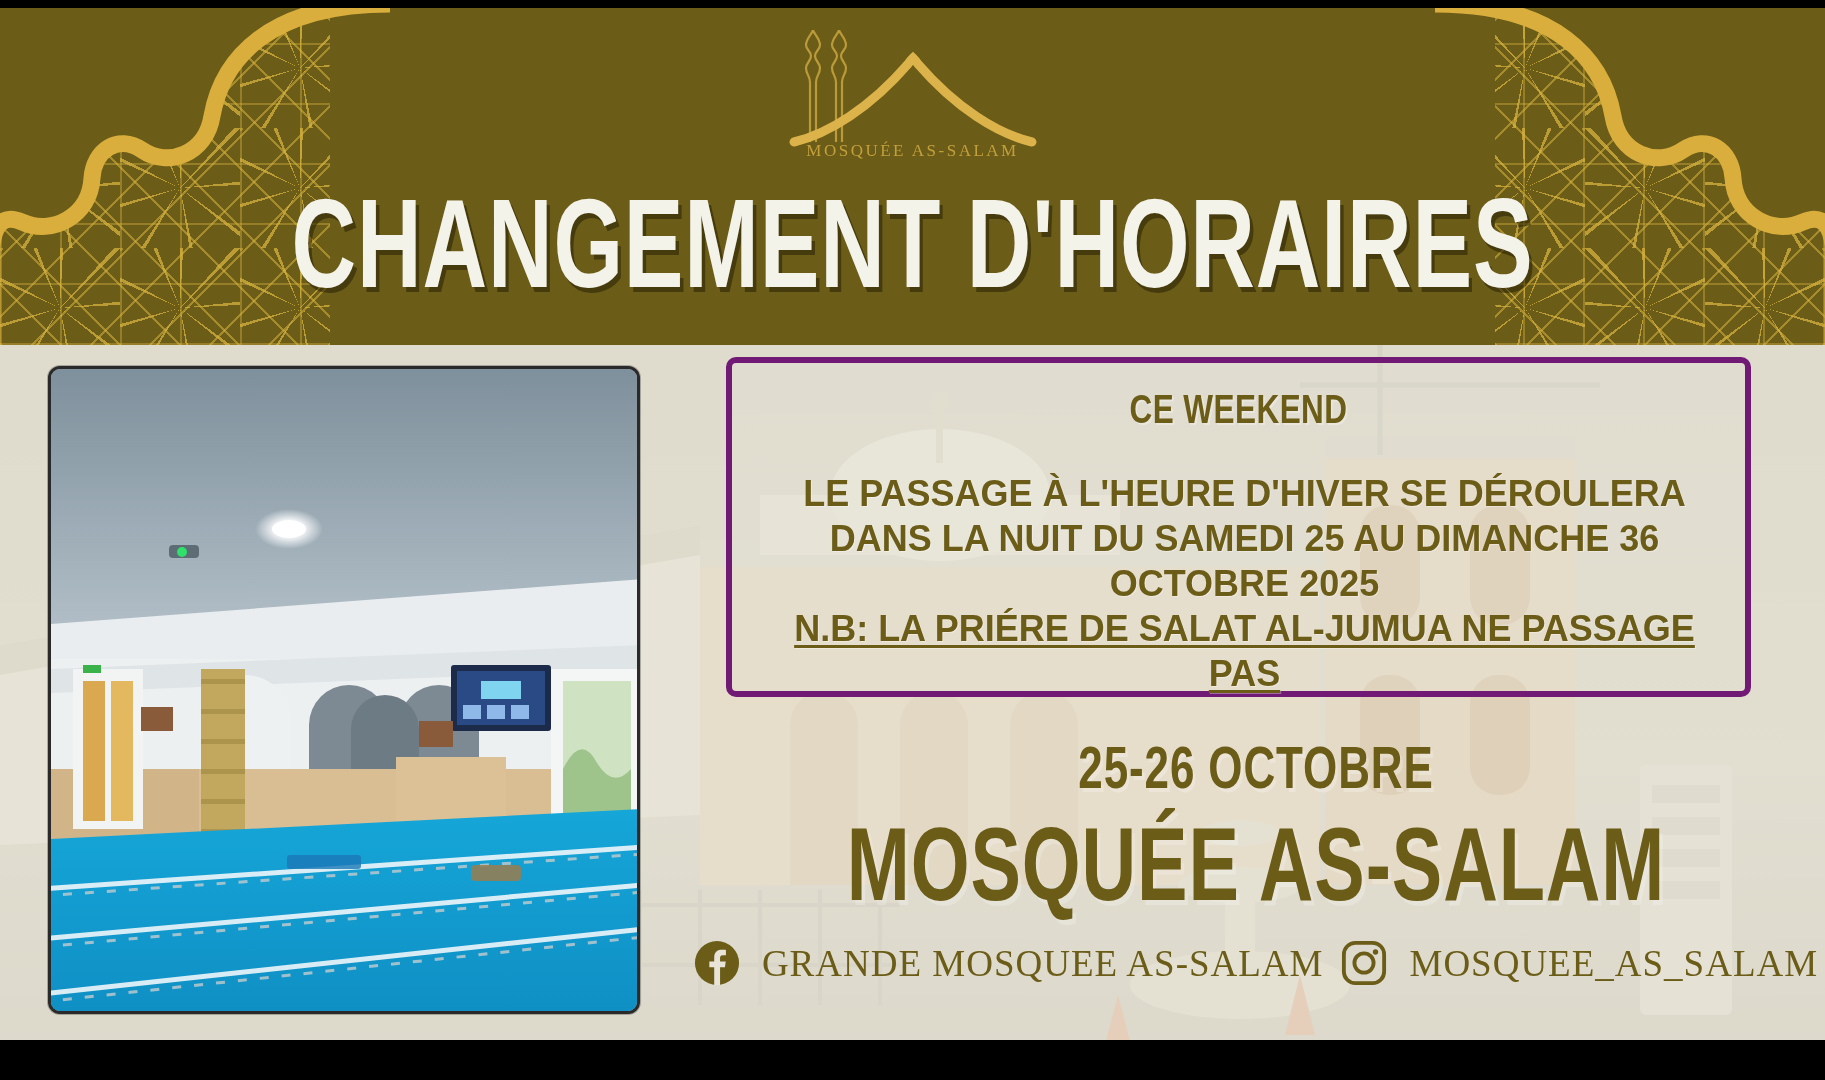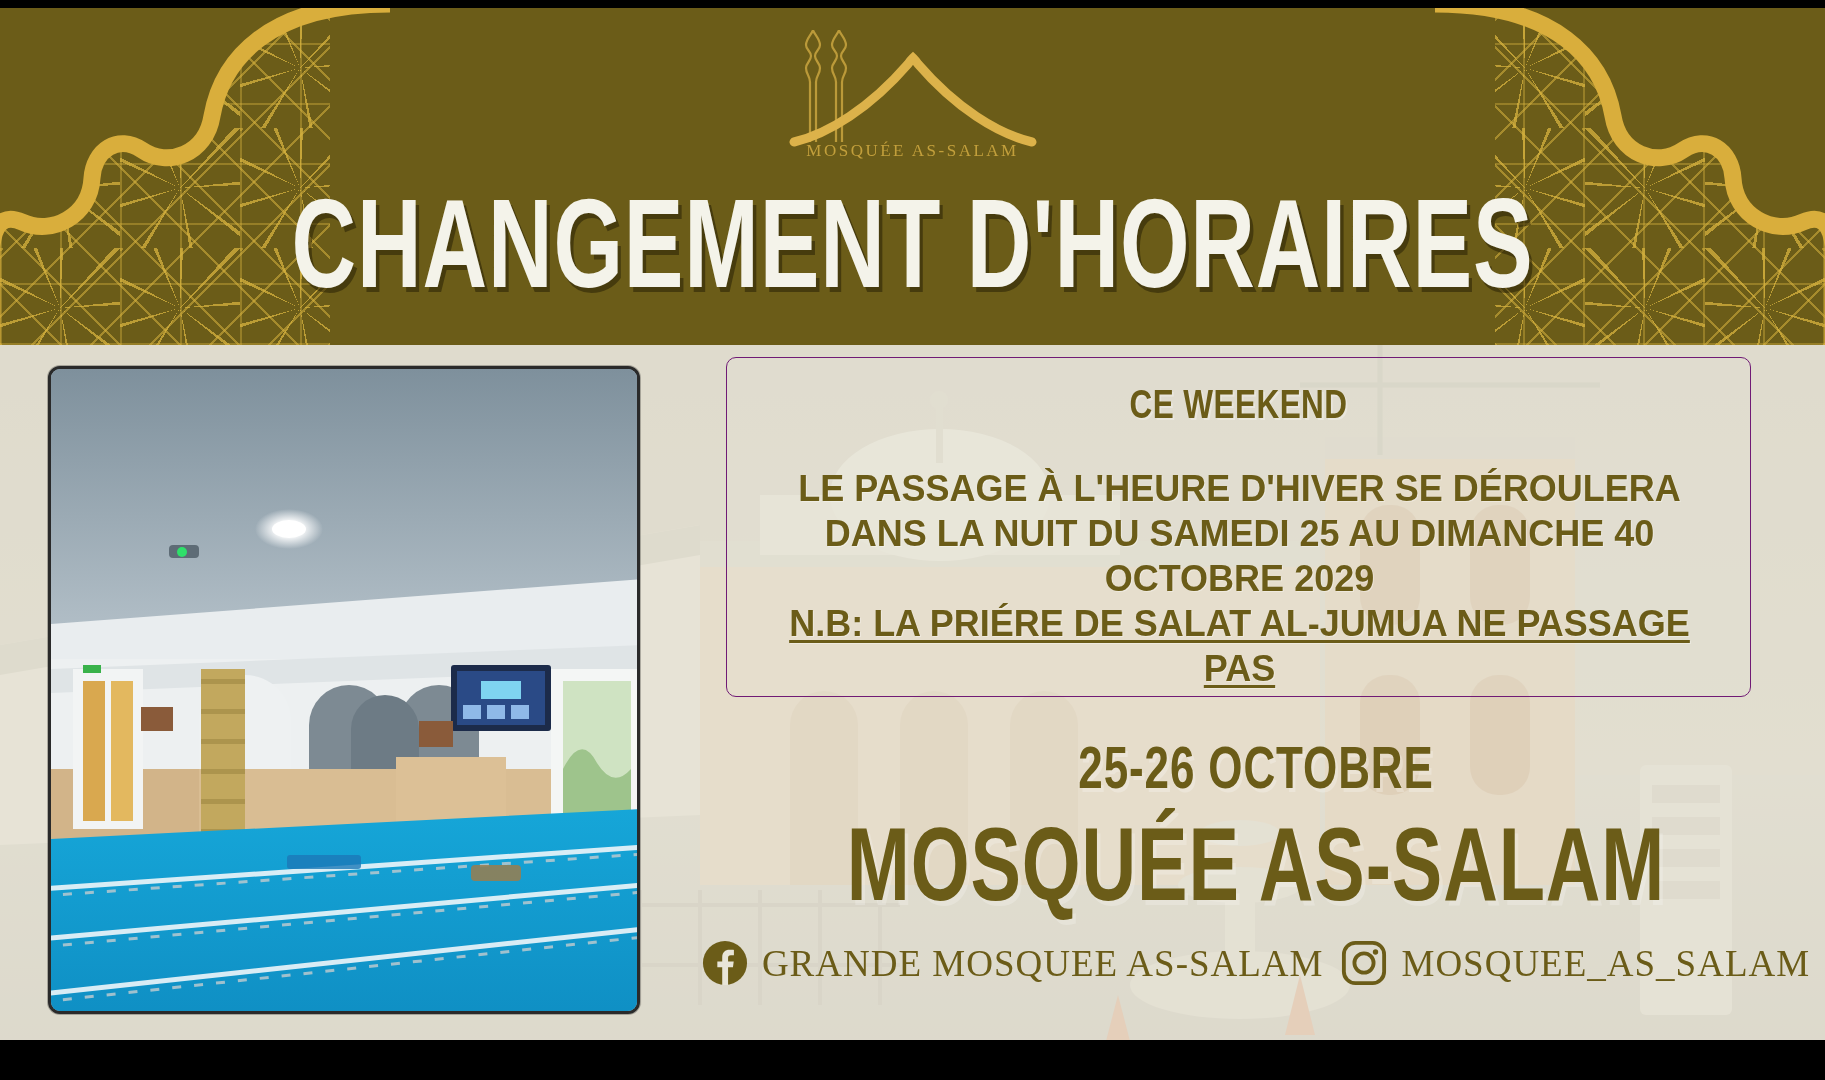--- a/index.html
+++ b/index.html
@@ -98,21 +98,21 @@
     box-shadow:0 0 0 1px rgba(0,0,0,.25);
     z-index:6;
   }
 
   
   .right-col {
     position:absolute; left:726px; top:0; width:1060px; height:695px; z-index:6;
   }
   .textbox {
     position:absolute; left:0; top:12px; width:1025px; height:340px;
-    border:1px solid #701a75; border-radius:10px;
+    border:6px solid #701a75; border-radius:10px;
     background:rgba(233,230,216,0.16);
   }
   .ce-weekend {
     position:absolute; left:0; top:22px; width:100%;
     text-align:center;
     font-family:"Liberation Sans Narrow","Liberation Sans", sans-serif;
     font-weight:bold; font-size:35px; letter-spacing:.5px;
     color:#6b5c18;
     transform:scaleX(.9) scaleY(1.18); transform-origin:center top;
     text-shadow:2px 2px 0 rgba(255,255,255,.30);
@@ -150,20 +150,21 @@
   .social {
     position:absolute; left:0; top:595px; width:100%;
     display:flex; align-items:center; justify-content:center; gap:18px;
     color:#6b5c18;
   }
   .social-item { display:flex; align-items:center; gap:14px; }
   .social-label {
     font-family:"Liberation Serif", serif;
     font-size:37px; letter-spacing:1px; color:#6b5c18;
     white-space:nowrap;
+    margin-left:8px;
   }
   .ico { width:46px; height:46px; flex:0 0 auto; }
 </style>
 </head>
 <body>
 
 <div class="stage">
 
   <div class="bar-top"></div>
 
@@ -372,22 +373,22 @@
           <rect x="420" y="496" width="50" height="16" rx="4" fill="#9a7d4e" opacity=".85"></rect>
         </svg>
       </div>
 
       <div class="right-col">
 
         <div class="textbox">
           <div class="ce-weekend">CE WEEKEND</div>
           <div class="para">
             <div>LE PASSAGE À L'HEURE D'HIVER SE DÉROULERA</div>
-            <div>DANS LA NUIT DU SAMEDI 25 AU DIMANCHE 40</div>
-            <div>OCTOBRE 2029</div>
+            <div>DANS LA NUIT DU SAMEDI 25 AU DIMANCHE 36</div>
+            <div>OCTOBRE 2025</div>
             <div class="nb">N.B: LA PRIÉRE  DE  SALAT AL-JUMUA NE PASSAGE PAS</div>
           </div>
         </div>
 
         <div class="date-line">25-26 OCTOBRE</div>
         <div class="mosque-name">MOSQUÉE AS-SALAM</div>
 
         <div class="social">
           <div class="social-item">
             <svg class="ico" viewBox="0 0 48 48">

